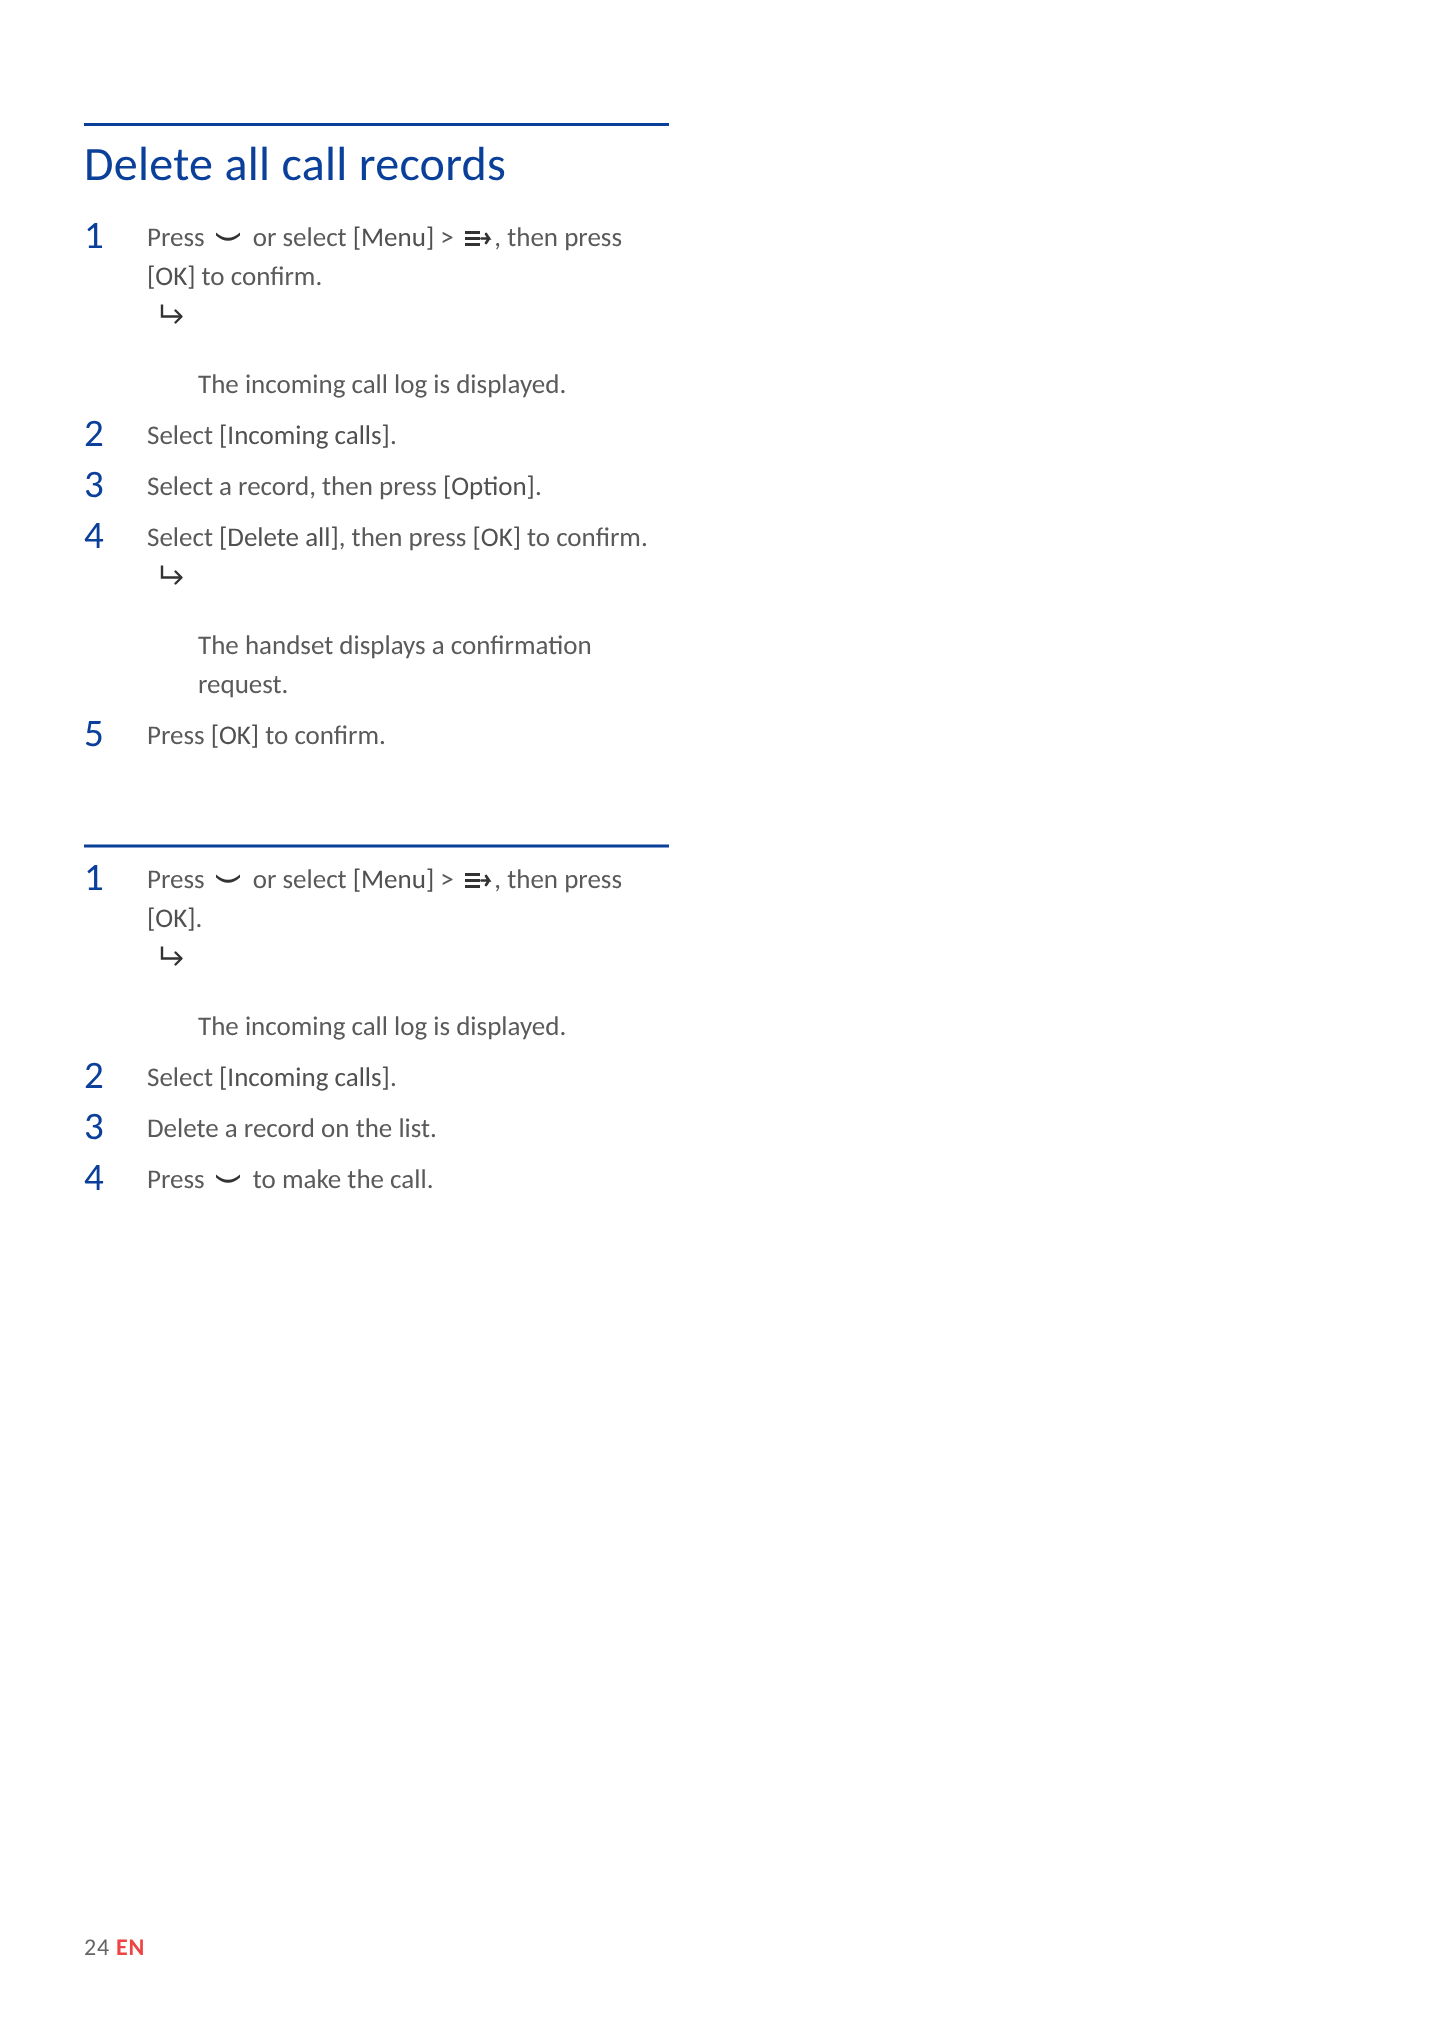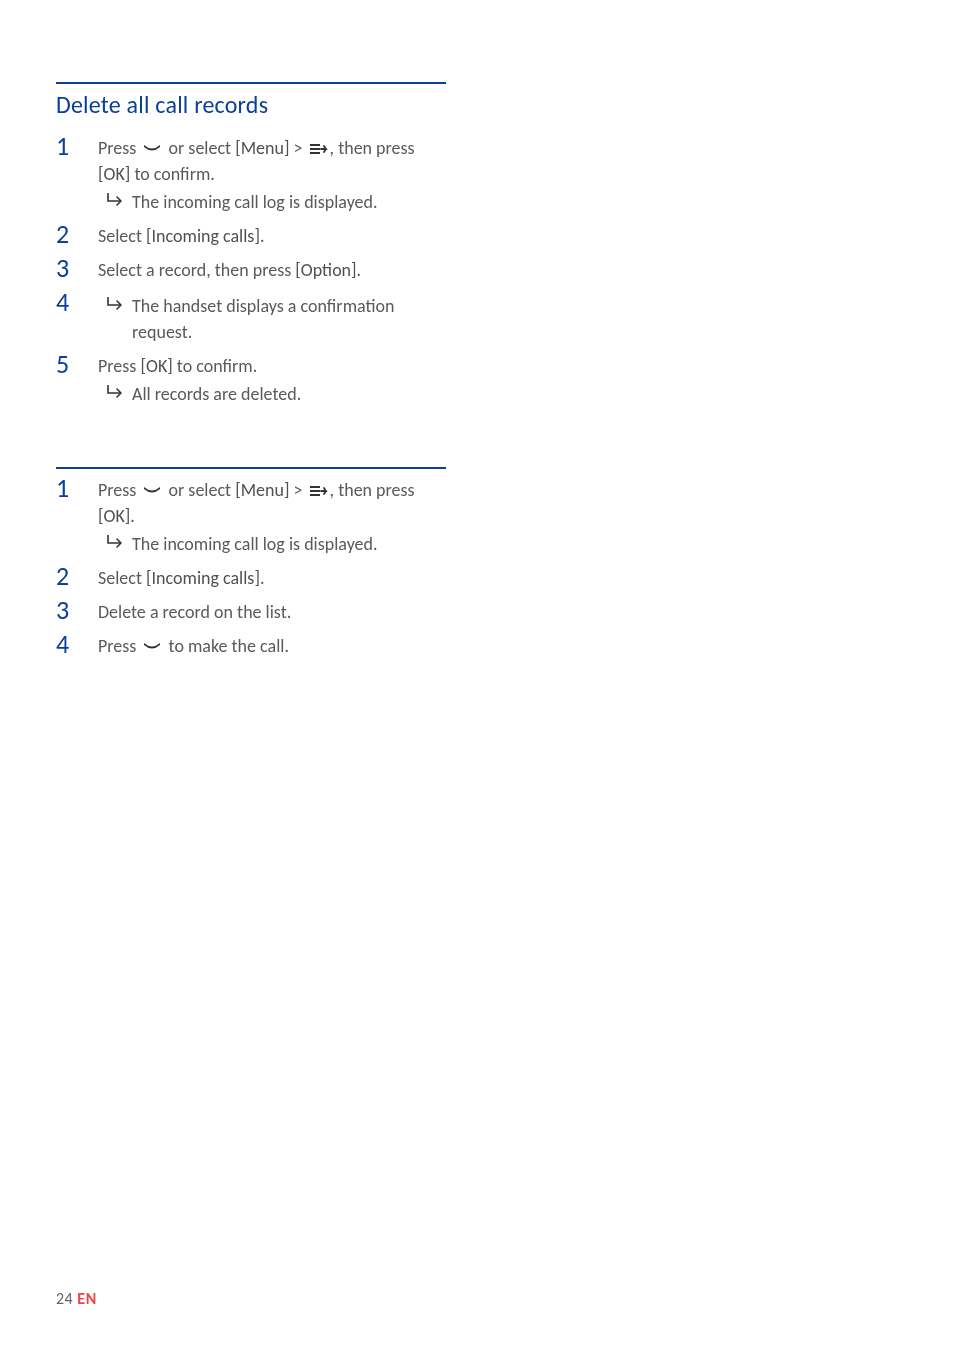--- a/index.html
+++ b/index.html
@@ -23,21 +23,21 @@
     width: 390px;
   }
   .rule {
     border-top: 2.5px solid #0a3f9a;
     margin: 18px 0 6px 0;
   }
   h2.section-heading {
     margin: 2px 0 14px 0;
     color: #0a3f9a;
     font-weight: 400;
-    font-size: 24px;
+    font-size: 32px;
     letter-spacing: 0.2px;
   }
   ol.numbered {
     list-style: none;
     margin: 0;
     padding: 0;
   }
   ol.numbered > li {
     display: flex;
     align-items: flex-start;
@@ -68,21 +68,21 @@
     align-items: flex-start;
     margin-top: 2px;
     padding-left: 6px;
   }
   .sub .arrow {
     width: 28px;
     flex: 0 0 28px;
     padding-top: 2px;
   }
   .sub .arrow svg { display: block; }
-  .sub .txt { flex: 1; }
+  .sub .txt { flex: 1; margin-top: 44px; }
   svg.icon { display: inline-block; vertical-align: -2px; margin: 0 2px; }
   .footer {
     position: absolute;
     left: 56px;
     bottom: 42px;
     font-size: 16px;
     color: #666;
     letter-spacing: 0.5px;
   }
   .footer .pn { margin-right: 0; }
@@ -123,42 +123,35 @@
         </li>
         <li>
           <div class="n">3</div>
           <div class="step-body">
             <div>Select a record, then press <span class="label">[Option]</span>.</div>
           </div>
         </li>
         <li>
           <div class="n">4</div>
           <div class="step-body">
+            <div>Select <span class="label">[Delete all]</span>, then press <span class="label">[OK]</span> to confirm.</div>
             <div class="sub">
               <div class="arrow">
                 <svg width="17" height="16" class="icon">
                   <use href="#ico-sub-arrow"></use>
                 </svg>
               </div>
               <div class="txt">The handset displays a confirmation request.</div>
             </div>
           </div>
         </li>
         <li>
           <div class="n">5</div>
           <div class="step-body">
             <div>Press <span class="label">[OK]</span> to confirm.</div>
-            <div class="sub">
-              <div class="arrow">
-                <svg width="17" height="16" class="icon">
-                  <use href="#ico-sub-arrow"></use>
-                </svg>
-              </div>
-              <div class="txt">All records are deleted.</div>
-            </div>
           </div>
         </li>
       </ol>
       <div class="block-spacer"></div>
       <div class="rule"></div>
       <ol class="numbered">
         <li>
           <div class="n">1</div>
           <div class="step-body">
             <div>Press <svg width="20" height="14" class="icon">

